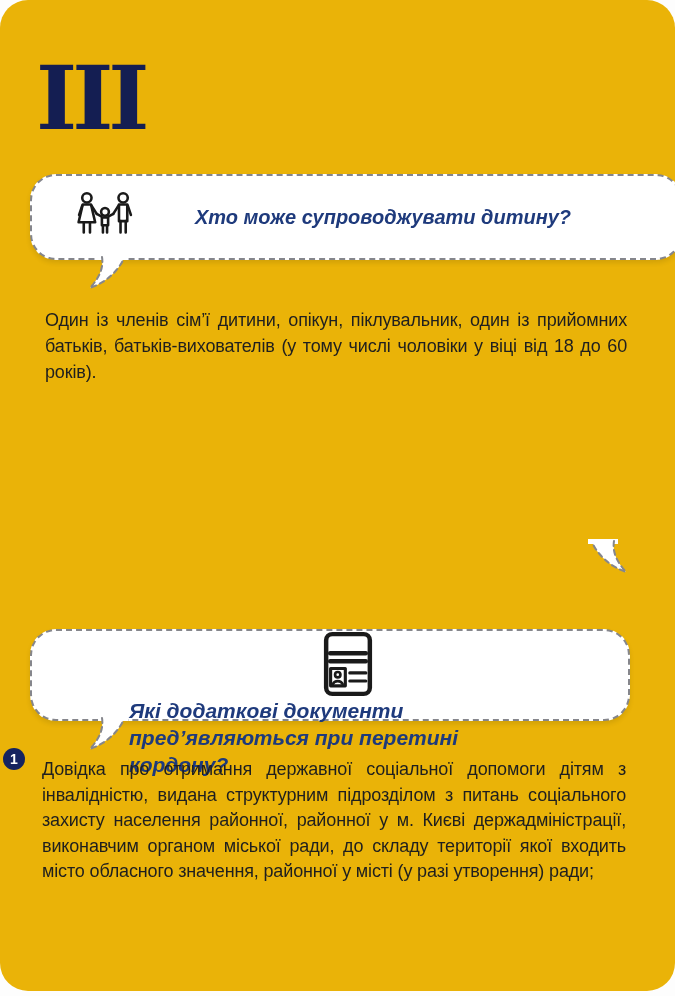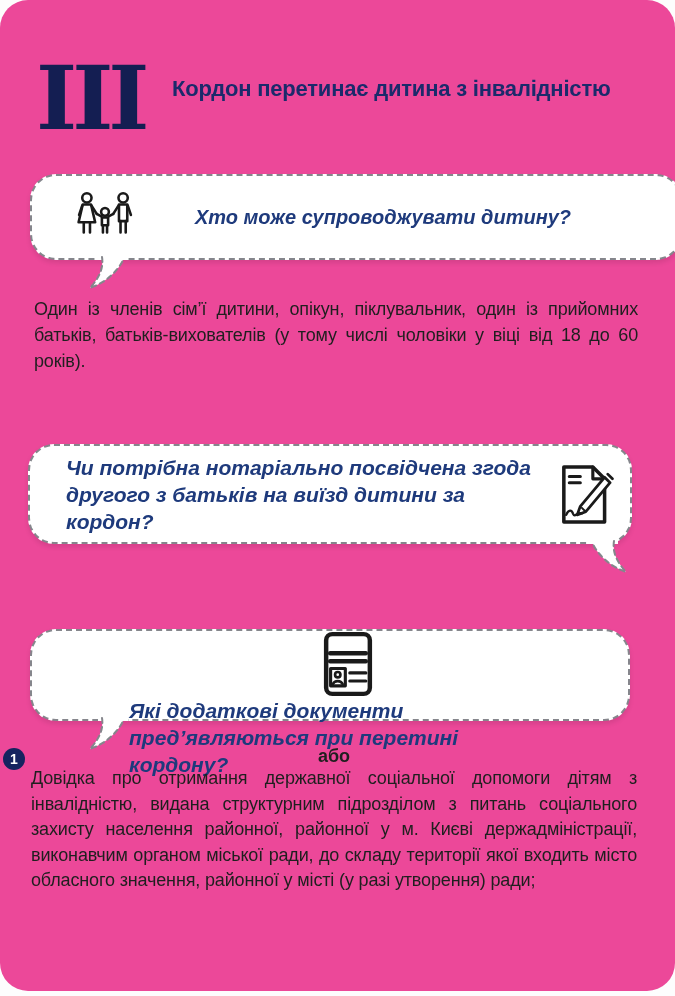--- a/index.html
+++ b/index.html
@@ -1,19 +1,19 @@
 <!DOCTYPE html>
 <html><head>
 <meta charset="utf-8">
 <style>
   html,body { margin:0; padding:0; background:#ffffff; }
   .page { position:relative; width:675px; height:996px; background:#fdfdfd; overflow:hidden;
           font-family:"Liberation Sans", sans-serif; }
   .card { position:absolute; left:0; top:0; width:675px; height:991px;
-          background:#ec4899; border-radius:28px; }
+          background:#eab308; border-radius:28px; }
 
   .roman { position:absolute; left:36px; top:54px; font-family:"DejaVu Serif", serif;
            font-weight:700; font-size:88px; line-height:1; letter-spacing:-5px; color:#141e52; }
   .title { position:absolute; left:172px; top:76px; width:485px;
            font-size:22px; font-weight:700; color:#1b2a6b; letter-spacing:-0.2px; }
 
   .bubble { position:absolute; background:#ffffff; border:2px dashed #85868c; border-radius:26px;
             box-sizing:border-box; display:flex; align-items:center;
             box-shadow:0 3px 5px rgba(0,0,0,0.10); }
   .qtext  { font-style:italic; font-weight:700; color:#1e3a7c; }
@@ -29,42 +29,41 @@
   .b3 { left:30px; top:629px; width:600px; height:92px;flex-direction:column; }
   .b3 .icon-wrap { margin-left:36px; display:flex; }
   .b3 .qtext { margin-left:28px; width:430px; font-size:21px; line-height:27px; }
 
   .tail { position:absolute; }
   .t1 { left:88px;  top:255px; }
   .t2 { left:576px; top:539px; }
   .t3 { left:88px;  top:716px; }
 
   .bodytext { font-size:18px; line-height:26px; color:#1f1f1f; text-align:justify;
-              margin:0; letter-spacing:-0.15px; }
+              margin:11px; letter-spacing:-0.15px; }
   .answers1 { position:absolute; left:34px; top:296px; width:604px; }
   .answers1 p + p { margin-top:9px; }
   .ans2 { position:absolute; left:34px; top:578px; font-size:19px; color:#1b1b1b; }
 
   .item1 { position:absolute; left:31px; top:746px; width:606px; }
   .item1 .bodytext { line-height:25.5px; }
   .or { text-align:center; font-weight:700; font-size:18px; line-height:20px; color:#1f1f1f; }
   .badge { position:absolute; left:3px; top:748px; width:22px; height:22px; border-radius:50%;
            background:#15235f; color:#ffffff; font-size:14px; font-weight:700;
            display:flex; align-items:center; justify-content:center; }
 
   svg.icon { display:block; }
 </style>
 </head>
 <body>
 
 <div class="page">
   <div class="card">
 
     <div class="roman">III</div>
-    <div class="title">Кордон перетинає дитина з інвалідністю</div>
 
     <div class="bubble b1">
       <span class="icon-wrap">
         <svg class="icon" width="58" height="52" viewBox="0 0 112 100">
           <g fill="none" stroke="#1a1a1a" stroke-width="5" stroke-linecap="round" stroke-linejoin="round">
             <circle cx="21" cy="13" r="9"></circle>
             <path d="M13,26 L29,26 L37,60 L5,60 Z"></path>
             <path d="M15,60 V80 M27,60 V80"></path>
             <path d="M12,28 L6,46 M30,28 L40,44"></path>
             <circle cx="56" cy="40" r="7.5"></circle>
@@ -82,36 +81,20 @@
     </div>
     <svg class="tail t1" width="52" height="36" viewBox="0 0 52 36">
       <rect x="10" y="0" width="30" height="5" fill="#ffffff"></rect>
       <path d="M14,2 C16,14 10,24 2,33 C19,27 31,15 36,3" fill="#ffffff" stroke="#85868c" stroke-width="2" stroke-dasharray="5 4" stroke-linecap="round"></path>
     </svg>
 
     <div class="answers1">
       <p class="bodytext">Один із членів сім’ї дитини, опікун, піклувальник, один із прийомних батьків, батьків-вихователів (у тому числі чоловіки у віці від 18 до 60 років).</p>
     </div>
 
-    <div class="bubble b2">
-      <div class="qtext">Чи потрібна нотаріально посвідчена згода другого з батьків на виїзд дитини за кордон?</div>
-      <span class="icon-wrap">
-        <svg class="icon" width="58" height="63" viewBox="0 0 74 80">
-          <g fill="none" stroke="#1a1a1a" stroke-linecap="round" stroke-linejoin="round">
-            <path d="M10,5 H47 L62,20 V75 H10 Z" stroke-width="4.5"></path>
-            <path d="M47,5 V20 H62" stroke-width="4"></path>
-            <path d="M17,17 H31 M17,25 H31" stroke-width="4"></path>
-            <path d="M62,18 L69,25 L38,62 L27,66 L31,55 Z" stroke-width="3.5" fill="#ffffff"></path>
-            <path d="M66,14 L72,20" stroke-width="3.5"></path>
-            <path d="M33,57 L37,61" stroke-width="2.5"></path>
-            <path d="M13,66 C16,59 20,59 22,65 C24,70 27,62 33,64" stroke-width="3"></path>
-          </g>
-        </svg>
-      </span>
-    </div>
     <svg class="tail t2" width="52" height="36" viewBox="0 0 52 36">
       <rect x="12" y="0" width="30" height="5" fill="#ffffff"></rect>
       <path d="M38,2 C36,14 42,24 50,33 C33,27 21,15 16,3" fill="#ffffff" stroke="#85868c" stroke-width="2" stroke-dasharray="5 4" stroke-linecap="round"></path>
     </svg>
 
 
     <div class="bubble b3">
       <span class="icon-wrap">
         <svg class="icon" width="50" height="66" viewBox="0 0 56 74">
           <g fill="none" stroke="#1a1a1a" stroke-linecap="round" stroke-linejoin="round">
@@ -126,18 +109,17 @@
       </span>
       <div class="qtext">Які додаткові документи пред’являються при перетині кордону?</div>
     </div>
     <svg class="tail t3" width="52" height="36" viewBox="0 0 52 36">
       <rect x="10" y="0" width="30" height="5" fill="#ffffff"></rect>
       <path d="M14,2 C16,14 10,24 2,33 C19,27 31,15 36,3" fill="#ffffff" stroke="#85868c" stroke-width="2" stroke-dasharray="5 4" stroke-linecap="round"></path>
     </svg>
 
     <span class="badge">1</span>
     <div class="item1">
-      <div class="or">або</div>
       <p class="bodytext">Довідка про отримання державної соціальної допомоги дітям з інвалідністю, видана структурним підрозділом з питань соціального захисту населення районної, районної у м. Києві держадміністрації, виконавчим органом міської ради, до складу території якої входить місто обласного значення, районної у місті (у разі утворення) ради;</p>
     </div>
 
   </div>
 </div>
 
 </body></html>

